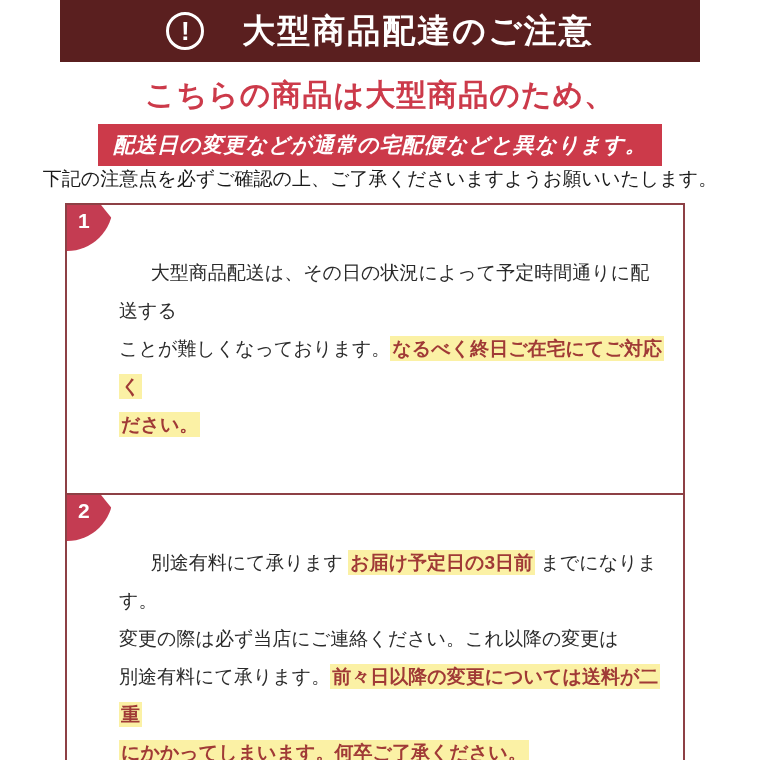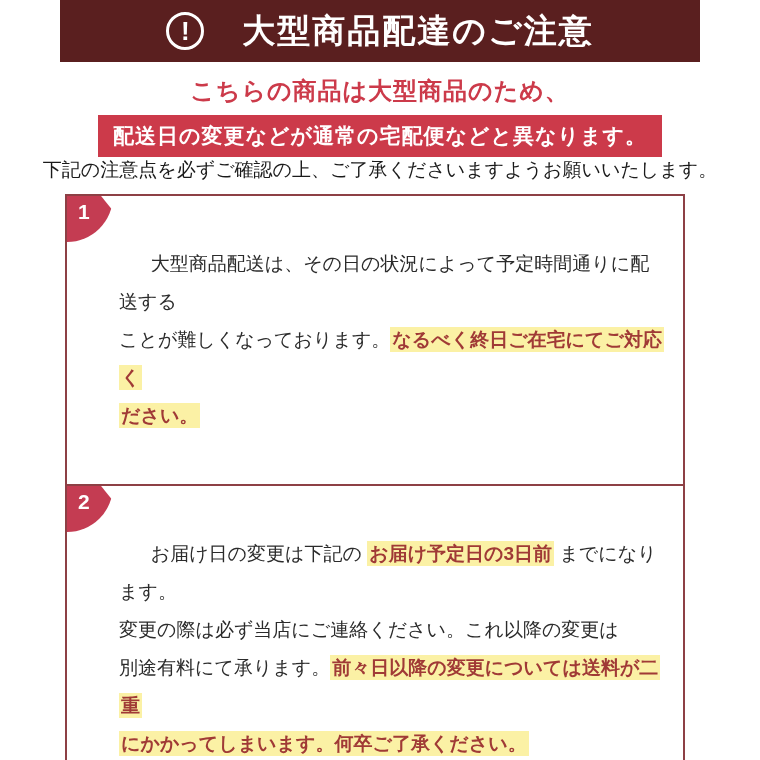--- a/index.html
+++ b/index.html
@@ -43,34 +43,35 @@
     font-weight: bold;
     letter-spacing: 2px;
     white-space: nowrap;
     margin-left: 24px;
   }
 
   
   .intro { text-align: center; }
   .intro-lead {
     margin-top: 13px;
-    font-size: 24px;
+    font-size: 30px;
     font-weight: bold;
     color: #cc3a4a;
     letter-spacing: 1px;
   }
   .intro-banner {
     display: inline-block;
     margin-top: 8px;
     background: #cc3a4a;
     color: #ffffff;
     font-size: 21px;
     font-weight: bold;
     letter-spacing: 1px;
     padding: 7px 15px;
+    font-style: italic;
   }
   .intro-note {
     font-size: 19px;
     color: #1a1a1a;
     letter-spacing: 0;
   }
 
   
   .notice-box {
     margin: 11px auto 0 65px;
@@ -130,21 +131,21 @@
 
   <div class="notice-box">
 
     <div class="notice-section sec-1">
       <span class="num-badge">1</span><span>大型商品配送は、その日の状況によって予定時間通りに配送する
 ことが難しくなっております。</span><span class="hl">なるべく終日ご在宅にてご対応く
 ださい。</span>
     </div>
 
     <div class="notice-section sec-2">
-      <span class="num-badge">2</span><span>お届け日の変更は下記の </span><span class="hl">お届け予定日の3日前</span><span> までになります。
+      <span class="num-badge">2</span><span>別途有料にて承ります </span><span class="hl">お届け予定日の3日前</span><span> までになります。
 変更の際は必ず当店にご連絡ください。これ以降の変更は
 別途有料にて承ります。</span><span class="hl">前々日以降の変更については送料が二重
 にかかってしまいます。何卒ご了承ください。</span>
     </div>
 
   </div>
 
 </div>
 
 </body></html>

